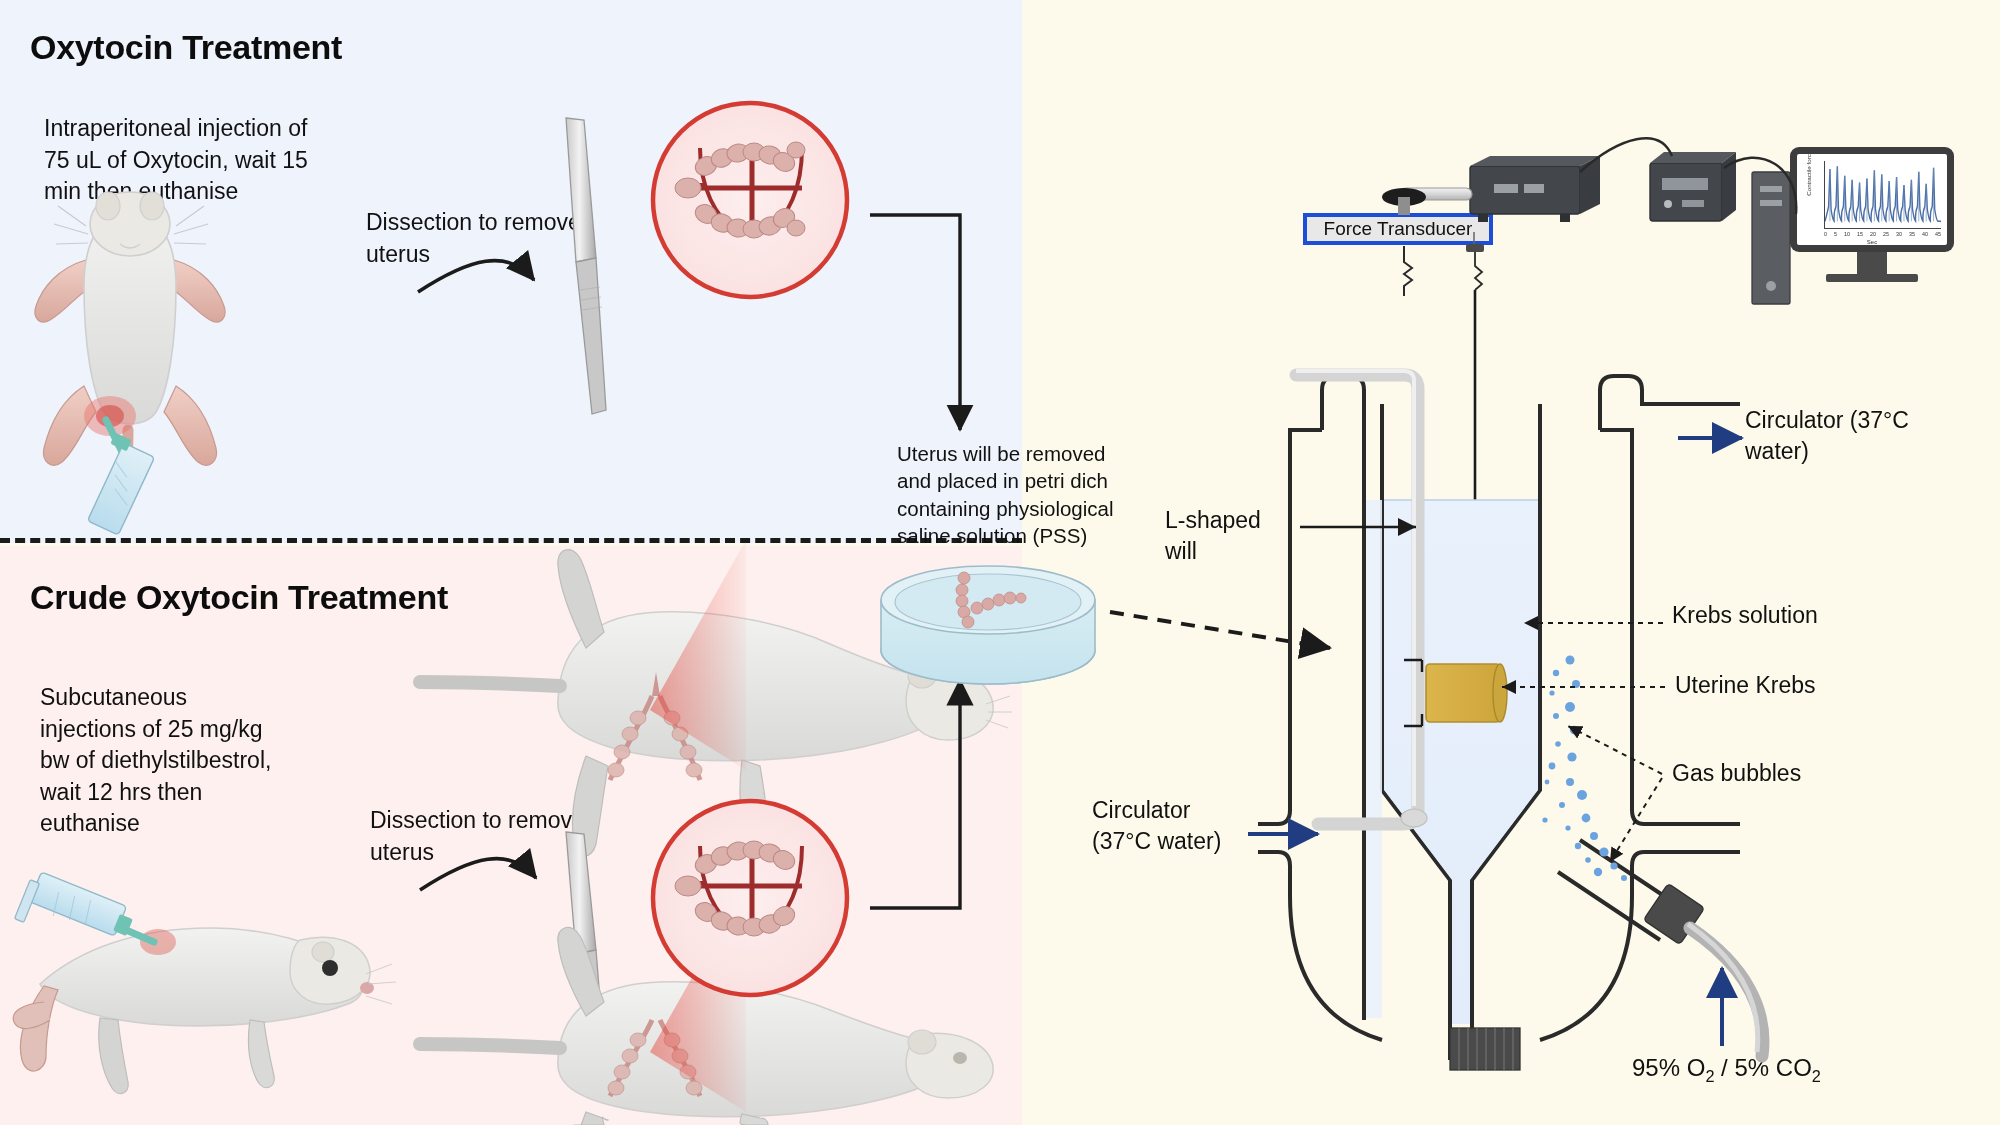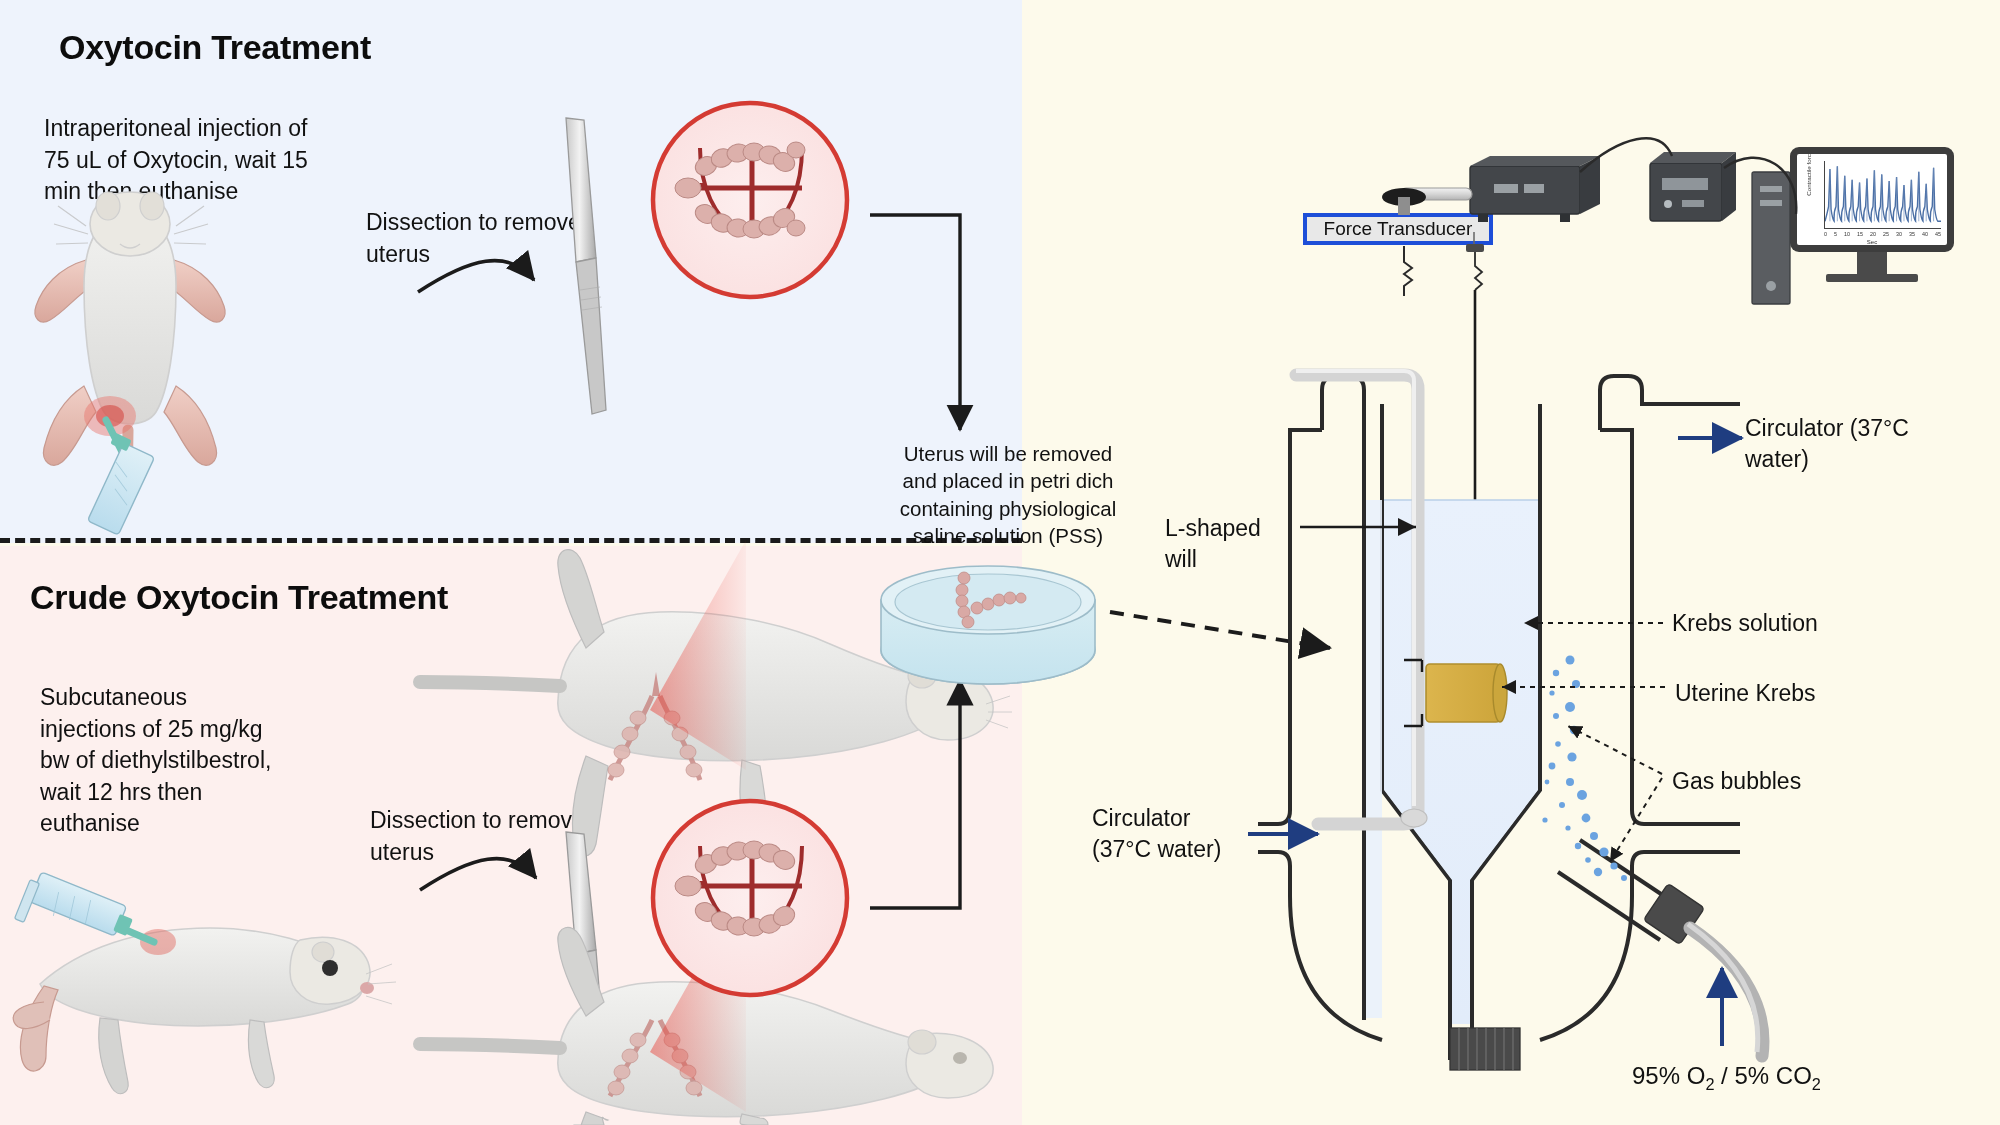--- a/index.html
+++ b/index.html
@@ -9,33 +9,33 @@
 
   .panel{position:absolute;}
   #panel-oxytocin{left:0;top:0;width:1022px;height:543px;background:#eef3fc;}
   #panel-crude{left:0;top:546px;width:1022px;height:579px;background:#fdf0ee;}
   #panel-bath{left:1022px;top:0;width:978px;height:1125px;background:#fdfaeb;}
 
   #divider{position:absolute;left:0;top:538px;width:1022px;height:0;
     border-top:5px dashed #1b1b1b;}
 
   .sect-title{position:absolute;font-weight:bold;color:#0d0d0d;letter-spacing:-0.3px;}
-  #title-oxytocin{left:30px;top:28px;font-size:34px;margin-left:29px;}
+  #title-oxytocin{left:30px;top:28px;font-size:34px;}
   #title-crude{left:30px;top:578px;font-size:34px;}
   #title-bath{left:1370px;top:48px;font-size:32px;}
 
   .body-text{position:absolute;color:#111;font-size:23px;line-height:1.37;margin-left:12px;}
   #text-oxy-protocol{left:32px;top:113px;width:290px;}
   #text-crude-protocol{left:28px;top:682px;width:245px;}
   .step-label{position:absolute;color:#111;font-size:23px;line-height:1.38;}
   #label-dissect-1{left:366px;top:207px;width:230px;}
   #label-dissect-2{left:370px;top:805px;width:230px;}
-  #text-petri{left:885px;top:440px;width:222px;font-size:20.5px;line-height:1.33;text-align:center;}
-
-  .diag-label{position:absolute;color:#111;font-size:23px;line-height:1.33;margin-top:8px;}
+  #text-petri{left:885px;top:440px;width:222px;font-size:20.5px;line-height:1.33;}
+
+  .diag-label{position:absolute;color:#111;font-size:23px;line-height:1.33;}
   #label-lbrace{left:1165px;top:505px;width:130px;}
   #label-circ-left{left:1092px;top:795px;width:160px;}
   #label-circ-right{left:1745px;top:405px;width:190px;}
   #label-krebs{left:1672px;top:600px;}
   #label-uterine-ring{left:1675px;top:670px;}
   #label-gas-bubbles{left:1672px;top:758px;}
   #label-gasmix{left:1632px;top:1052px;font-size:24px;}
   #label-gasmix sub{font-size:0.68em;}
 
   #label-force-transducer{position:absolute;left:1303px;top:213px;width:190px;height:32px;

